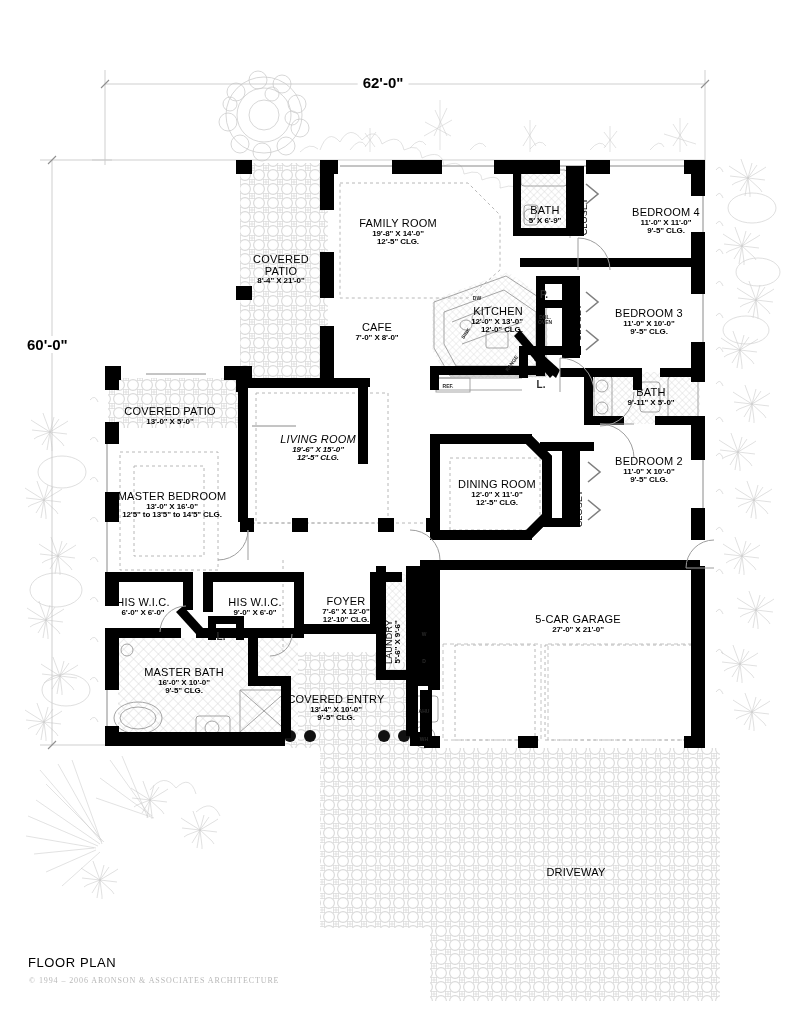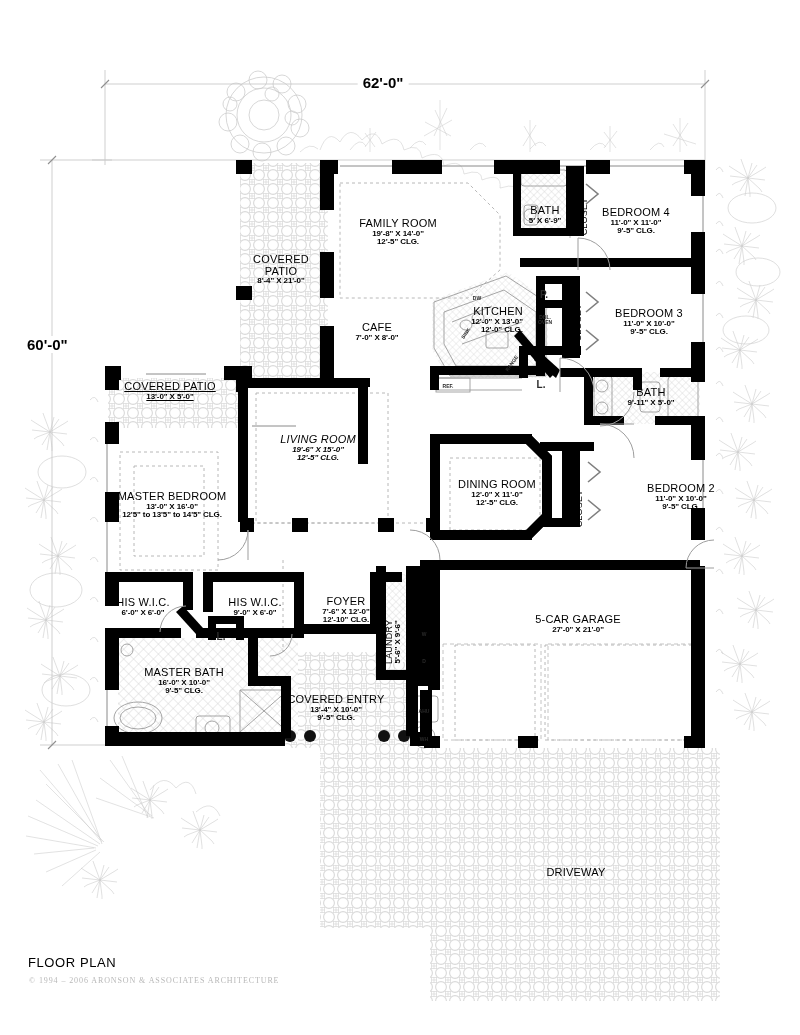--- a/index.html
+++ b/index.html
@@ -468,40 +468,40 @@
     </div>
     <div class="lbl" style="left: 497px; top: 306px; text-align: right;">
       <span class="nm">KITCHEN</span>
       <span class="dm">12'-0" X 13'-0"</span>
       <span class="cl">12'-0" CLG.</span>
     </div>
     <div class="lbl" style="left: 545px; top: 205px;">
       <span class="nm">BATH</span>
       <span class="dm">5' X 6'-9"</span>
     </div>
-    <div class="lbl" style="left: 636px; top: 207px;">
+    <div class="lbl" style="left: 666px; top: 207px;">
       <span class="nm">BEDROOM 4</span>
       <span class="dm">11'-0" X 11'-0"</span>
       <span class="cl">9'-5" CLG.</span>
     </div>
     <div class="lbl" style="left: 649px; top: 308px;">
       <span class="nm">BEDROOM 3</span>
       <span class="dm">11'-0" X 10'-0"</span>
       <span class="cl">9'-5" CLG.</span>
     </div>
     <div class="lbl" style="left: 651px; top: 387px;">
       <span class="nm">BATH</span>
       <span class="dm">9'-11" X 5'-0"</span>
     </div>
-    <div class="lbl" style="left: 649px; top: 483px; margin-left: 32px;">
+    <div class="lbl" style="left: 649px; top: 456px;">
       <span class="nm">BEDROOM 2</span>
       <span class="dm">11'-0" X 10'-0"</span>
       <span class="cl">9'-5" CLG.</span>
     </div>
-    <div class="lbl" style="left: 170px; top: 381px; text-decoration: underline;">
+    <div class="lbl" style="left: 170px; top: 406px;">
       <span class="nm">COVERED PATIO</span>
       <span class="dm">13'-0" X 5'-0"</span>
     </div>
     <div class="lbl" style="left: 318px; top: 434px; font-style: italic;">
       <span class="nm">LIVING ROOM</span>
       <span class="dm">19'-6" X 15'-0"</span>
       <span class="cl">12'-5" CLG.</span>
     </div>
     <div class="lbl" style="left: 172px; top: 491px;">
       <span class="nm">MASTER BEDROOM</span>

